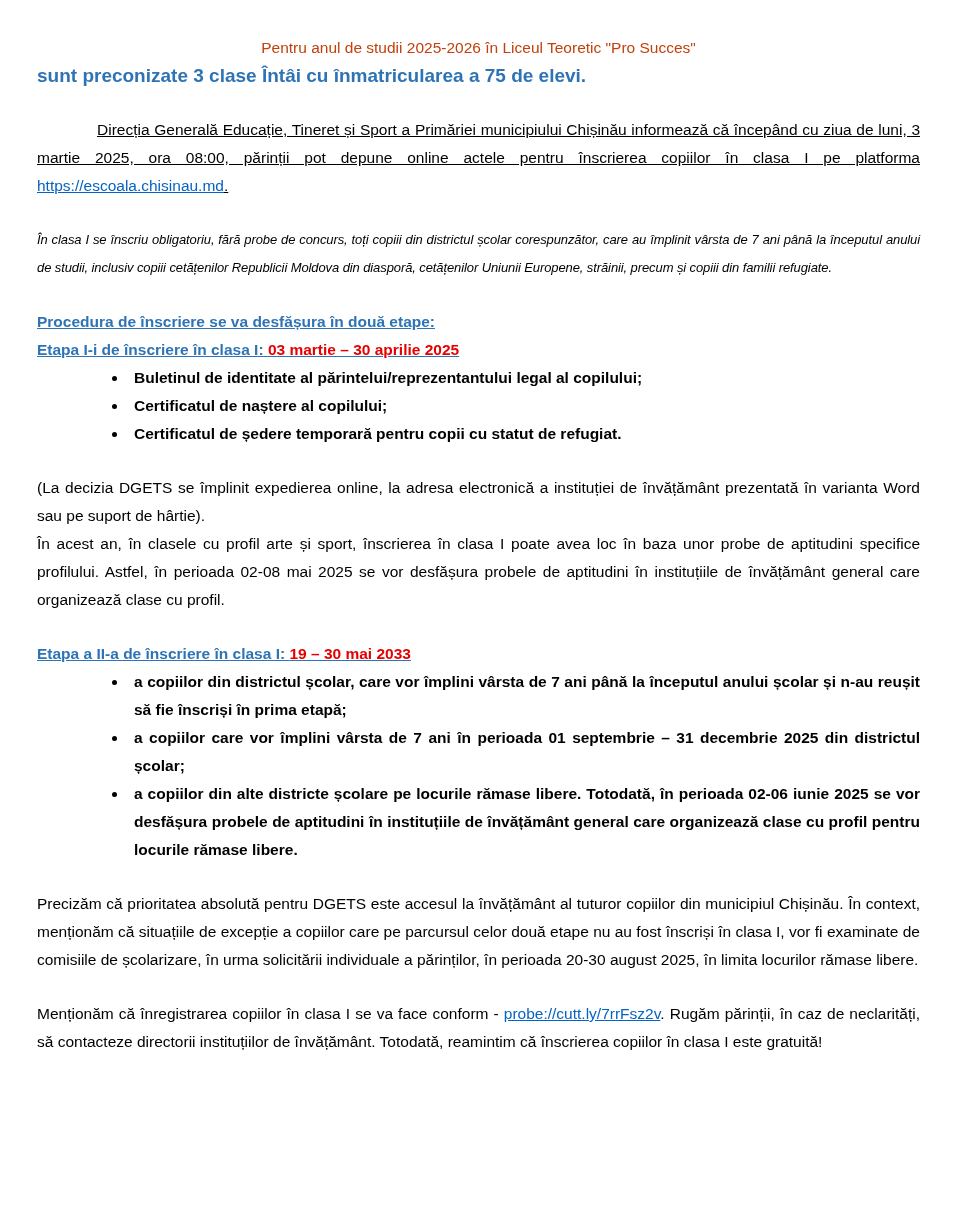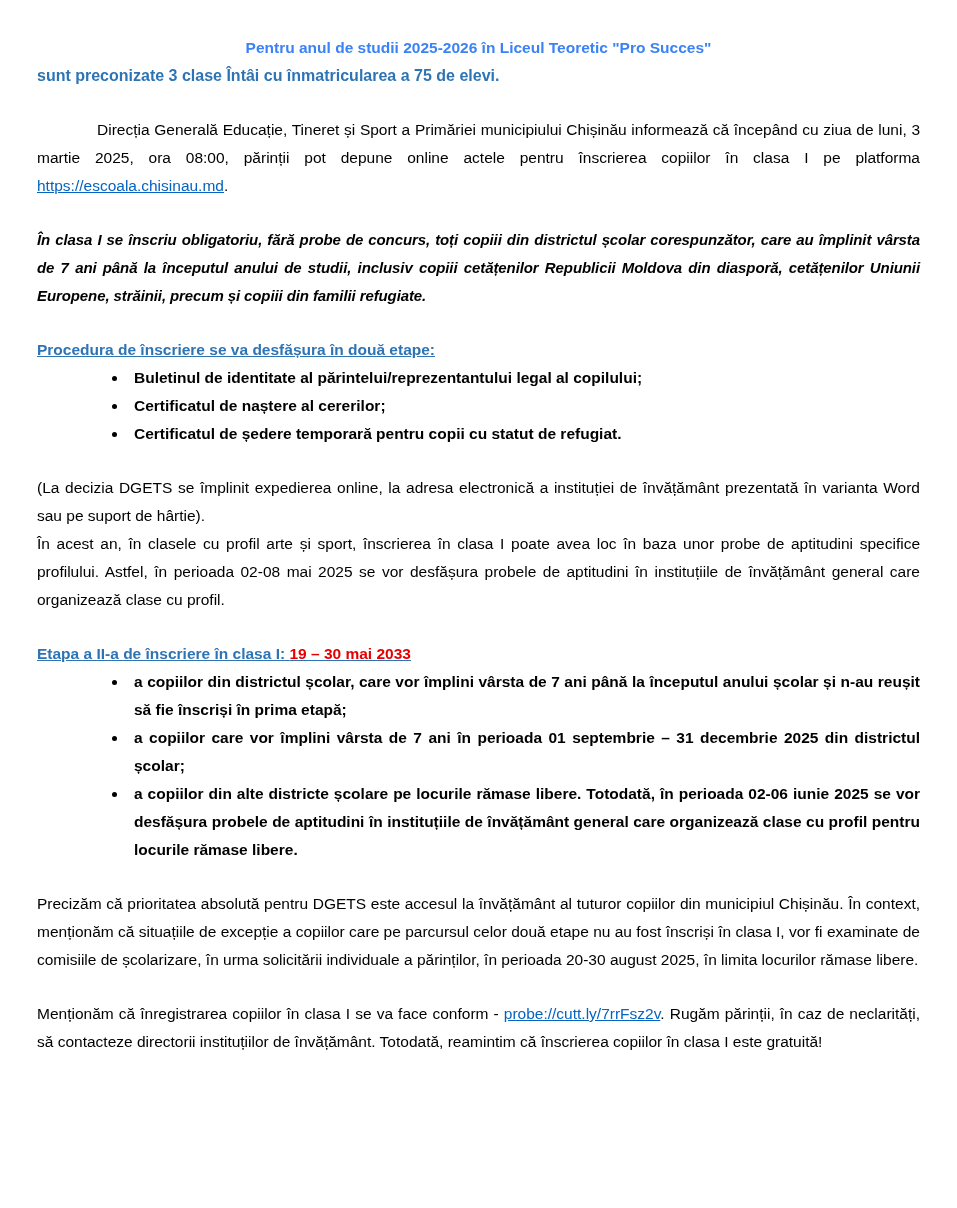--- a/index.html
+++ b/index.html
@@ -12,42 +12,42 @@
     height: 1208px;
     box-sizing: border-box;
     padding: 34px 37px 0 37px;
     font-family: "Liberation Sans", sans-serif;
     font-size: 15.5px;
     line-height: 28px;
     color: #000000;
     overflow: hidden;
   }
   .title-line1 {
-    color: #3b82f6;
-    font-weight: bold;
+    color: #c2410c;
+    font-weight: normal;
     text-align: center;
     margin: 0;
     font-size: 15.5px;
   }
   .title-line2 {
     color: #2E74B5;
     font-weight: bold;
     text-align: left;
     margin: 0;
-    font-size: 16px;
+    font-size: 19px;
   }
   p { margin: 0; }
   .body {
     text-align: justify;
   }
-  .indent { text-indent: 60px; }
+  .indent { text-indent: 60px; text-decoration: underline; }
   .bold-italic {
-    font-weight: bold;
+    font-weight: normal;
     font-style: italic;
-    font-size: 15px;
+    font-size: 13px;
     letter-spacing: -0.1px;
   }
   .heading-blue {
     color: #2E74B5;
     font-weight: bold;
     text-align: justify;
     text-decoration: underline;
   }
   .red { color: #E60000; }
   .link {
@@ -75,26 +75,27 @@
 
   <p class="title-line1">Pentru anul de studii 2025-2026 în Liceul Teoretic "Pro Succes"</p>
   <p class="title-line2">sunt preconizate 3 clase Întâi cu înmatricularea a 75 de elevi.</p>
 
   <p class="body indent spaced"><span>Direcția Generală Educație, Tineret și Sport a Primăriei municipiului Chișinău informează că începând cu ziua de luni, 3 martie 2025, ora 08:00, părinții pot depune online actele pentru înscrierea copiilor în clasa I pe platforma </span><a class="link" href="#">https://escoala.chisinau.md</a><span>.</span></p>
 
   <p class="body bold-italic spaced">În clasa I se înscriu obligatoriu, fără probe de concurs, toți copiii din districtul școlar corespunzător, care au împlinit vârsta de 7 ani până la începutul anului de studii, inclusiv copiii cetățenilor Republicii Moldova din diasporă, cetățenilor Uniunii Europene, străinii, precum și copiii din familii refugiate.</p>
 
   <p class="heading-blue spaced">Procedura de înscriere se va desfășura în două etape:</p>
 
+  <p class="heading-blue"><span>Etapa I-i de înscriere în clasa I: </span><span class="red">03 martie – 30 aprilie 2025</span></p>
 
 
 
   <ul class="doc-list">
     <li>Buletinul de identitate al părintelui/reprezentantului legal al copilului;</li>
-    <li>Certificatul de naștere al cererilor;</li>
+    <li>Certificatul de naștere al copilului;</li>
     <li>Certificatul de ședere temporară pentru copii cu statut de refugiat.</li>
   </ul>
 
   <p class="body spaced">(La decizia DGETS se împlinit expedierea online, la adresa electronică a instituției de învățământ prezentată în varianta Word sau pe suport de hârtie).</p>
 
   <p class="body">În acest an, în clasele cu profil arte și sport, înscrierea în clasa I poate avea loc în baza unor probe de aptitudini specifice profilului. Astfel, în perioada 02-08 mai 2025 se vor desfășura probele de aptitudini în instituțiile de învățământ general care organizează clase cu profil.</p>
 
   <p class="heading-blue spaced"><span>Etapa a II-a de înscriere în clasa I: </span><span class="red">19 – 30 mai 2033</span></p>
 
 

